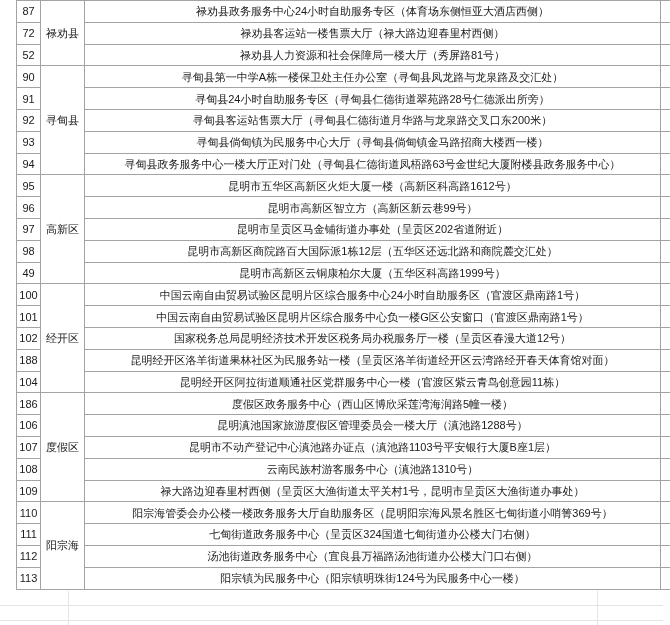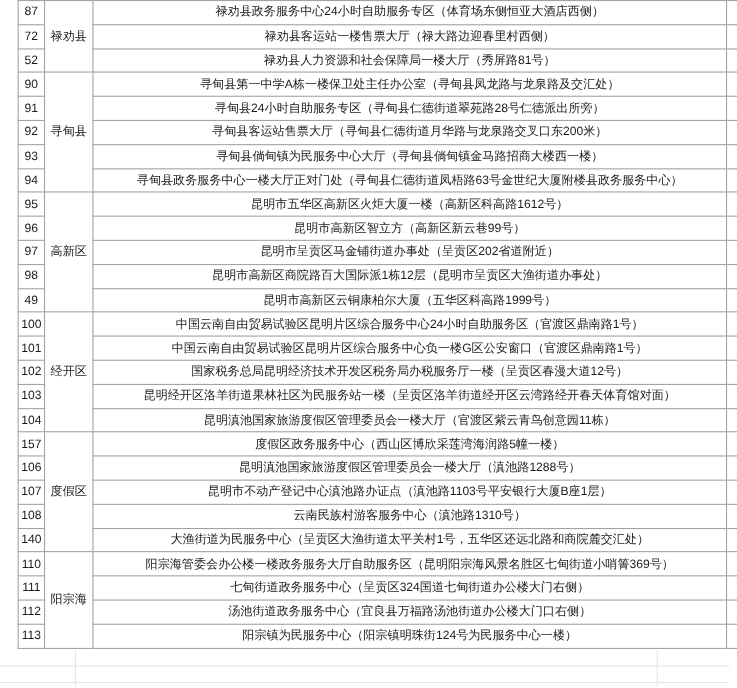--- a/index.html
+++ b/index.html
@@ -99,21 +99,21 @@
         <td class="c-loc">昆明市高新区智立方（高新区新云巷99号）</td>
         <td class="c-flag">否</td>
       </tr>
       <tr>
         <td class="c-num">97</td>
         <td class="c-loc">昆明市呈贡区马金铺街道办事处（呈贡区202省道附近）</td>
         <td class="c-flag">否</td>
       </tr>
       <tr>
         <td class="c-num">98</td>
-        <td class="c-loc">昆明市高新区商院路百大国际派1栋12层（昆明市呈贡区大渔街道办事处）</td>
+        <td class="c-loc">昆明市高新区商院路百大国际派1栋12层（五华区还远北路和商院麓交汇处）</td>
         <td class="c-flag">否</td>
       </tr>
       <tr>
         <td class="c-num">49</td>
         <td class="c-loc">昆明市高新区云铜康柏尔大厦（五华区科高路1999号）</td>
         <td class="c-flag">否</td>
       </tr>
       <tr>
         <td class="c-num">100</td>
         <td class="c-region" rowspan="5">经开区</td>
@@ -124,53 +124,53 @@
         <td class="c-num">101</td>
         <td class="c-loc">中国云南自由贸易试验区昆明片区综合服务中心负一楼G区公安窗口（官渡区鼎南路1号）</td>
         <td class="c-flag">否</td>
       </tr>
       <tr>
         <td class="c-num">102</td>
         <td class="c-loc">国家税务总局昆明经济技术开发区税务局办税服务厅一楼（呈贡区春漫大道12号）</td>
         <td class="c-flag">否</td>
       </tr>
       <tr>
-        <td class="c-num">103</td>
+        <td class="c-num">188</td>
         <td class="c-loc">昆明经开区洛羊街道果林社区为民服务站一楼（呈贡区洛羊街道经开区云湾路经开春天体育馆对面）</td>
         <td class="c-flag">否</td>
       </tr>
       <tr>
         <td class="c-num">104</td>
-        <td class="c-loc">昆明滇池国家旅游度假区管理委员会一楼大厅（官渡区紫云青鸟创意园11栋）</td>
+        <td class="c-loc">昆明经开区阿拉街道顺通社区党群服务中心一楼（官渡区紫云青鸟创意园11栋）</td>
         <td class="c-flag">否</td>
       </tr>
       <tr>
-        <td class="c-num">157</td>
+        <td class="c-num">186</td>
         <td class="c-region" rowspan="5">度假区</td>
         <td class="c-loc">度假区政务服务中心（西山区博欣采莲湾海润路5幢一楼）</td>
         <td class="c-flag">否</td>
       </tr>
       <tr>
         <td class="c-num">106</td>
         <td class="c-loc">昆明滇池国家旅游度假区管理委员会一楼大厅（滇池路1288号）</td>
         <td class="c-flag">否</td>
       </tr>
       <tr>
         <td class="c-num">107</td>
         <td class="c-loc">昆明市不动产登记中心滇池路办证点（滇池路1103号平安银行大厦B座1层）</td>
         <td class="c-flag">否</td>
       </tr>
       <tr>
         <td class="c-num">108</td>
         <td class="c-loc">云南民族村游客服务中心（滇池路1310号）</td>
         <td class="c-flag">否</td>
       </tr>
       <tr>
-        <td class="c-num">140</td>
-        <td class="c-loc">大渔街道为民服务中心（呈贡区大渔街道太平关村1号，五华区还远北路和商院麓交汇处）</td>
+        <td class="c-num">109</td>
+        <td class="c-loc">禄大路边迎春里村西侧（呈贡区大渔街道太平关村1号，昆明市呈贡区大渔街道办事处）</td>
         <td class="c-flag">否</td>
       </tr>
       <tr>
         <td class="c-num">110</td>
         <td class="c-region" rowspan="4">阳宗海</td>
         <td class="c-loc">阳宗海管委会办公楼一楼政务服务大厅自助服务区（昆明阳宗海风景名胜区七甸街道小哨箐369号）</td>
         <td class="c-flag">否</td>
       </tr>
       <tr>
         <td class="c-num">111</td>

